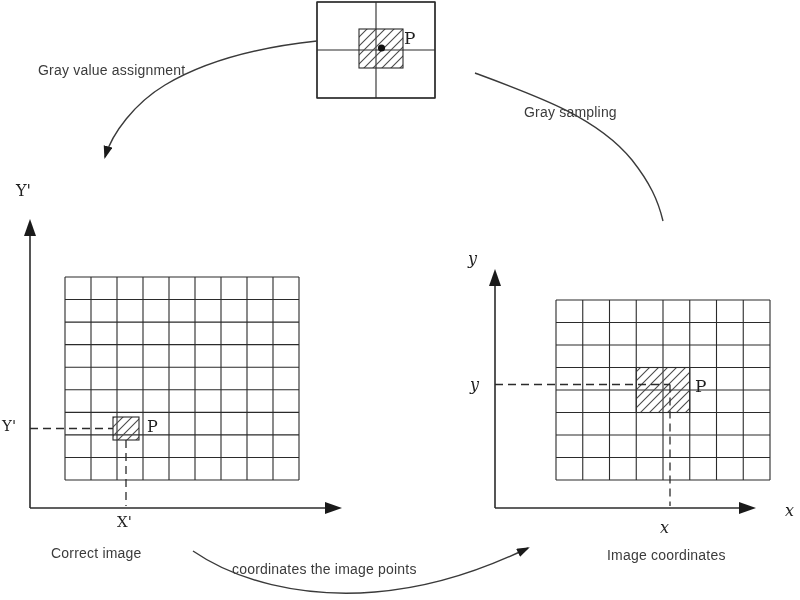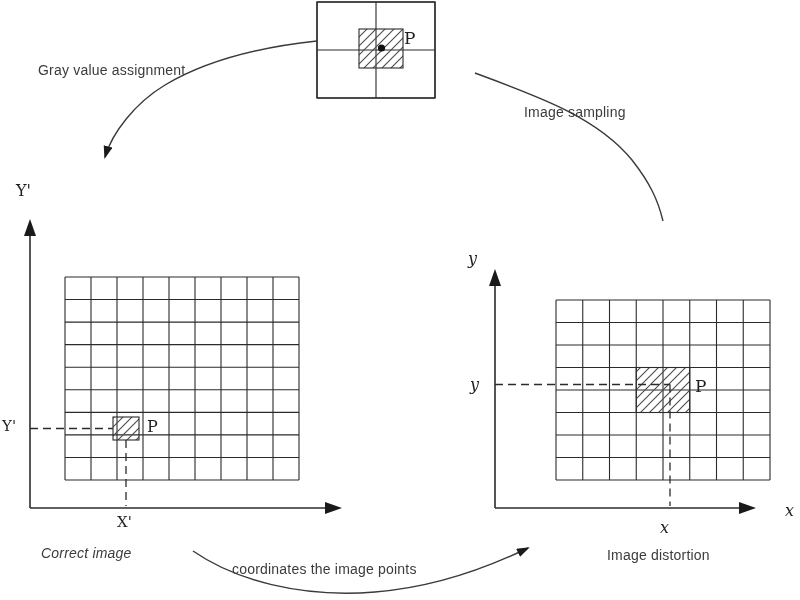--- a/index.html
+++ b/index.html
@@ -88,27 +88,27 @@
 
     <g>
       <path class="curve" marker-end="url(#arrow)" d="M317,41 C270,46 210,58 165,85 C135,103 112,133 105,157"></path>
       <path class="curve" d="M475,73 C540,97 598,118 632,160 C650,183 658,200 663,221"></path>
       <path class="curve" marker-end="url(#arrow)" d="M193,551 C235,580 300,598 375,592 C440,587 495,564 528,548"></path>
     </g>
   </svg>
 
   <span class="lbl" style="left:38px;top:62px;">Gray value assignment</span>
 
-  <span class="lbl" style="left:524px;top:104px;">Image sampling</span>
+  <span class="lbl" style="left:524px;top:104px;">Gray sampling</span>
 
   <span class="lbl" style="left:232px;top:561px;">coordinates the image points</span>
 
-  <span class="lbl" style="left:41px;top:545px;font-style:italic;">Correct image</span>
+  <span class="lbl" style="left:51px;top:545px;">Correct image</span>
 
-  <span class="lbl" style="left:607px;top:547px;">Image distortion</span>
+  <span class="lbl" style="left:607px;top:547px;">Image coordinates</span>
 
   <span class="mono" style="left:404px;top:28px;font-size:17px;">P</span>
 
   <span class="mono" style="left:16px;top:181px;">Y'</span>
 
   <span class="mono" style="left:2px;top:417px;font-size:15px;">Y'</span>
 
   <span class="mono" style="left:117px;top:513px;font-size:15px;">X'</span>
 
   <span class="mono" style="left:147px;top:417px;">P</span>

